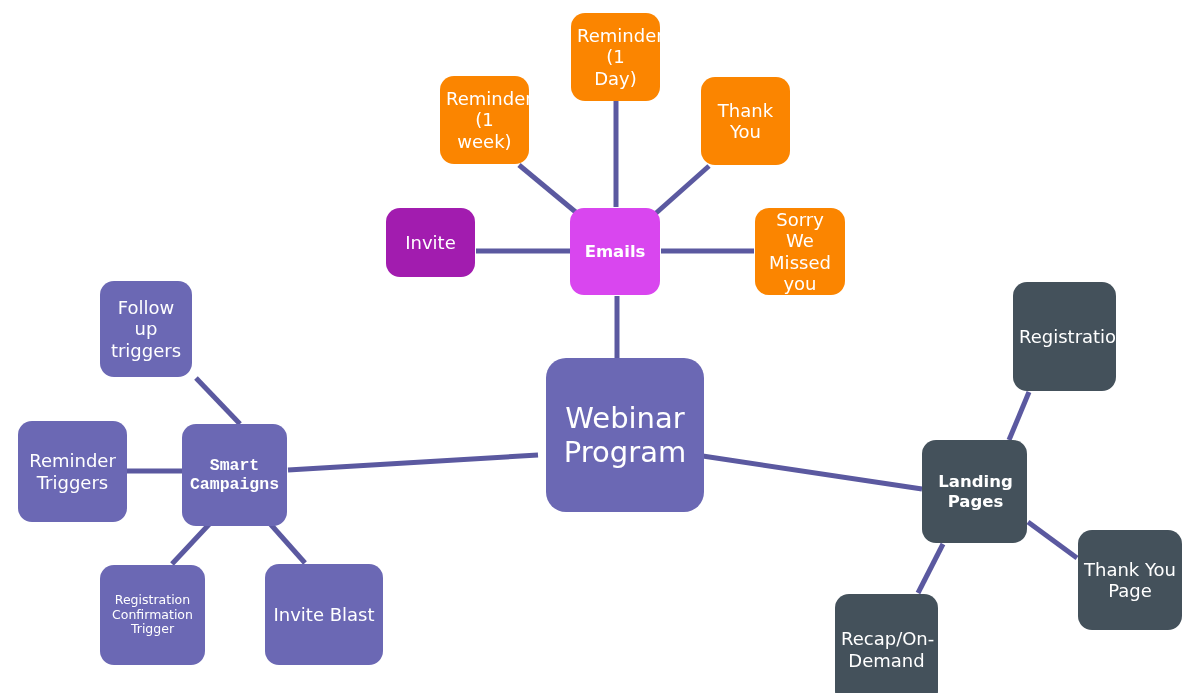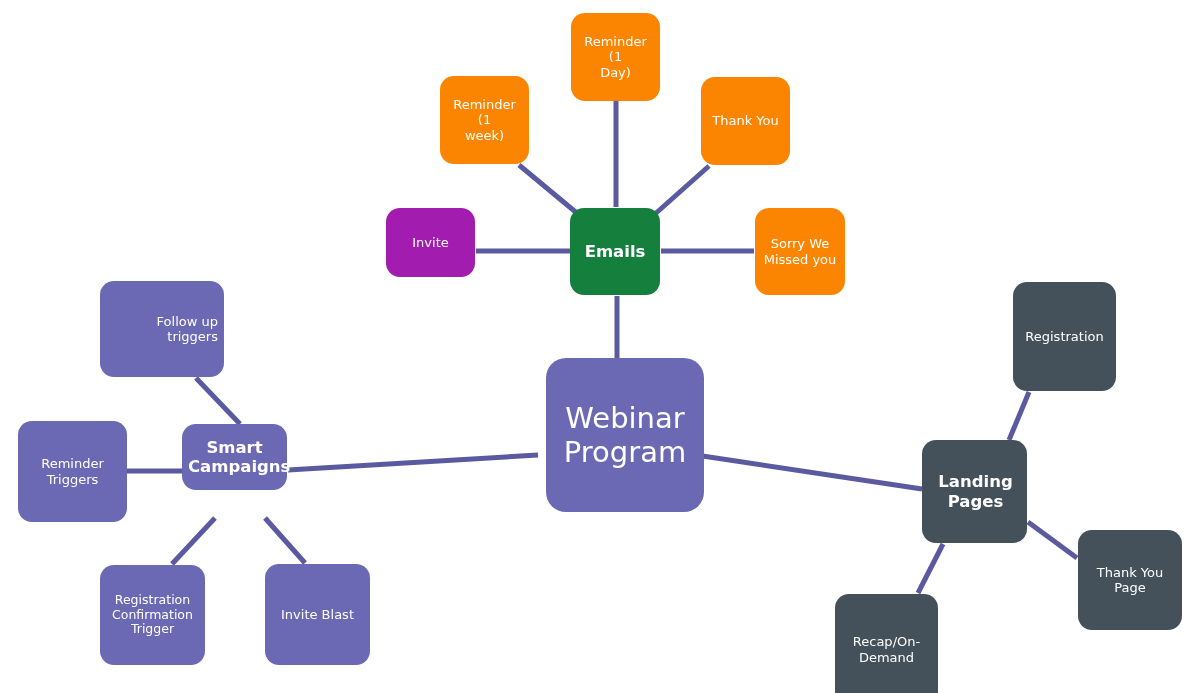--- a/index.html
+++ b/index.html
@@ -47,21 +47,21 @@
   .node.center {
     border-radius: 20px;
     font-size: 29px;
     font-weight: 400;
   }
   .node.hub {
     font-size: 16.5px;
     font-weight: 700;
   }
   .node.leaf {
-    font-size: 13px;
+    font-size: 18px;
     font-weight: 400;
   }
   .node.leaf.small {
     font-size: 12.5px;
   }
 </style>
 </head>
 <body>
 
 <div id="canvas">
@@ -80,59 +80,59 @@
       <line x1="265" y1="518" x2="305" y2="563" stroke="#5b59a0" stroke-width="5" stroke-linecap="butt"></line>
       <line x1="1009" y1="440" x2="1029" y2="392" stroke="#5b59a0" stroke-width="5" stroke-linecap="butt"></line>
       <line x1="1028" y1="522" x2="1077" y2="558" stroke="#5b59a0" stroke-width="5" stroke-linecap="butt"></line>
       <line x1="943" y1="544" x2="918" y2="593" stroke="#5b59a0" stroke-width="5" stroke-linecap="butt"></line>
     </svg>
   <div id="nodes-layer">
       <div class="node center" style="left: 546px; top: 358px; width: 158px; height: 154px; background: rgb(107, 104, 180);">
         <span class="label">Webinar
 Program</span>
       </div>
-      <div class="node hub" style="left: 570px; top: 208px; width: 90px; height: 87px; background: #15803d;">
+      <div class="node hub" style="left: 570px; top: 208px; width: 90px; height: 87px; background: #d946ef;">
         <span class="label">Emails</span>
       </div>
       <div class="node leaf" style="left: 571px; top: 13px; width: 89px; height: 88px; background: rgb(251, 133, 0);">
         <span class="label">Reminder (1
 Day)</span>
       </div>
       <div class="node leaf" style="left: 440px; top: 76px; width: 89px; height: 88px; background: rgb(251, 133, 0);">
         <span class="label">Reminder (1
 week)</span>
       </div>
       <div class="node leaf" style="left: 701px; top: 77px; width: 89px; height: 88px; background: rgb(251, 133, 0);">
         <span class="label">Thank You</span>
       </div>
       <div class="node leaf" style="left: 386px; top: 208px; width: 89px; height: 69px; background: #a21caf;">
         <span class="label">Invite</span>
       </div>
       <div class="node leaf" style="left: 755px; top: 208px; width: 90px; height: 87px; background: rgb(251, 133, 0);">
         <span class="label">Sorry We
 Missed you</span>
       </div>
-      <div class="node hub" style="left: 182px; top: 424px; width: 105px; height: 66px; background: rgb(107, 104, 180);">
+      <div class="node hub" style="left: 182px; top: 424px; width: 105px; height: 102px; background: rgb(107, 104, 180); font-family: Liberation Mono, monospace;">
         <span class="label">Smart
 Campaigns</span>
       </div>
-      <div class="node leaf" style="left: 100px; top: 281px; width: 124px; height: 96px; background: rgb(107, 104, 180); text-align: right;">
+      <div class="node leaf" style="left: 100px; top: 281px; width: 92px; height: 96px; background: rgb(107, 104, 180);">
         <span class="label">Follow up
 triggers</span>
       </div>
       <div class="node leaf" style="left: 18px; top: 421px; width: 109px; height: 101px; background: rgb(107, 104, 180);">
         <span class="label">Reminder
 Triggers</span>
       </div>
       <div class="node leaf small" style="left: 100px; top: 565px; width: 105px; height: 100px; background: rgb(107, 104, 180);">
         <span class="label">Registration
 Confirmation
 Trigger</span>
       </div>
-      <div class="node leaf" style="left: 265px; top: 564px; width: 105px; height: 101px; background: rgb(107, 104, 180);">
+      <div class="node leaf" style="left: 265px; top: 564px; width: 118px; height: 101px; background: rgb(107, 104, 180);">
         <span class="label">Invite Blast</span>
       </div>
       <div class="node hub" style="left: 922px; top: 440px; width: 105px; height: 103px; background: rgb(68, 81, 91); padding-left: 8px;">
         <span class="label">Landing
 Pages</span>
       </div>
       <div class="node leaf" style="left: 1013px; top: 282px; width: 103px; height: 109px; background: rgb(68, 81, 91);">
         <span class="label">Registration</span>
       </div>
       <div class="node leaf" style="left: 1078px; top: 530px; width: 104px; height: 100px; background: rgb(68, 81, 91);">

